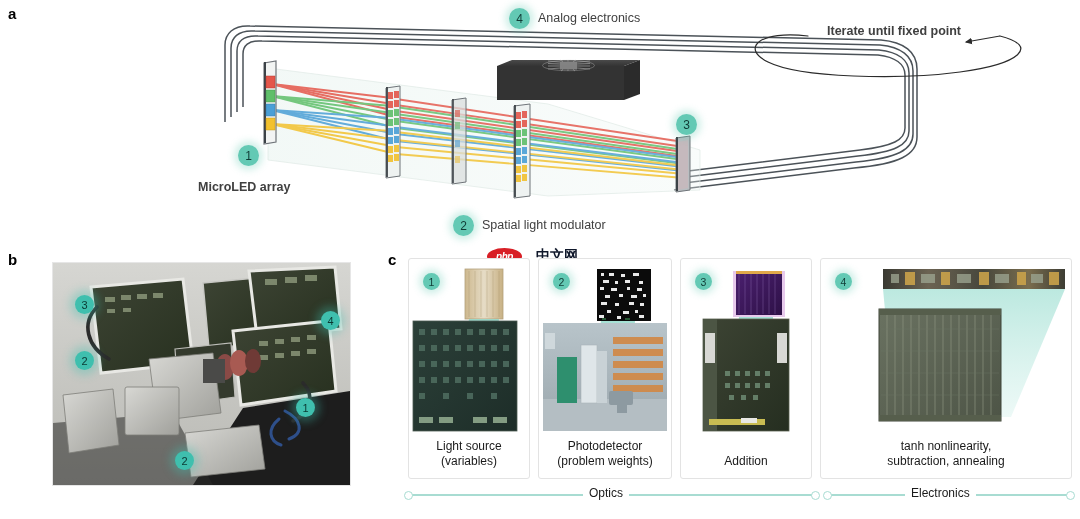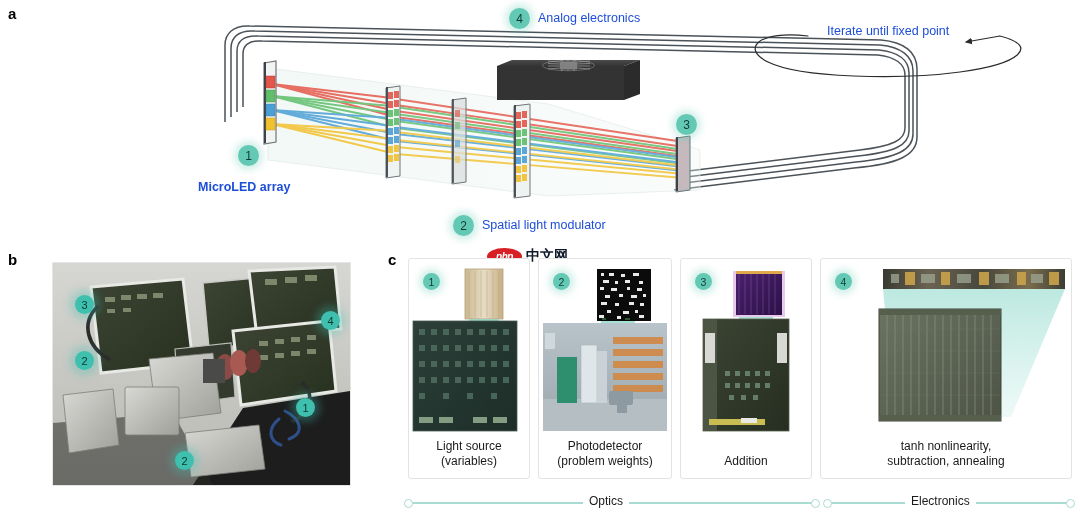--- a/index.html
+++ b/index.html
@@ -15,21 +15,21 @@
   .badge{
     border-radius:50%;background:#63c9b4;color:#103b35;
     display:flex;align-items:center;justify-content:center;
     font-size:11px;font-weight:400;box-shadow:0 0 7px 4px rgba(99,201,180,.30);
   }
   .badge.lg{width:21px;height:21px;font-size:12px;}
   .badge.md{width:19px;height:19px;font-size:11px;}
   .badge.sm{width:17px;height:17px;font-size:10.5px;}
   .badge.photo{background:#3fbfae;color:#0a3832;box-shadow:0 0 8px 5px rgba(63,191,174,.35);}
 
-  .lbl{font-size:12.5px;color:#1d4ed8;line-height:1.25;white-space:nowrap;}
+  .lbl{font-size:12.5px;color:#404040;line-height:1.25;white-space:nowrap;}
 
   
   #panel-a{left:0;top:0;width:1080px;height:248px;}
   #diagram-svg{position:absolute;left:0;top:0;}
 
   
   #panel-b-photo{
     left:52px;top:262px;width:297px;height:222px;
     background:#cfcfcb;border:1px solid #e6e6e6;overflow:hidden;
   }
@@ -40,29 +40,29 @@
     position:absolute;top:0;background:#fff;border:1px solid #e3e3e3;
     border-radius:3px;height:219px;
   }
   .card-badge{position:absolute;left:14px;top:14px;}
   .card-caption{
     position:absolute;left:0;right:0;bottom:8px;text-align:center;
     font-size:12px;line-height:1.3;color:#1a1a1a;
   }
 
   
-  .spanbar{position:absolute;height:14px;margin-top:8px;}
+  .spanbar{position:absolute;height:14px;}
   .spanline{position:absolute;top:6px;height:1.6px;background:#a8dcd2;}
   .spandot{position:absolute;top:2.5px;width:7px;height:7px;border-radius:50%;
            border:1.4px solid #a8dcd2;background:#fff;}
   .spanlabel{position:absolute;top:-2px;font-size:12px;color:#1a1a1a;background:#fff;
              padding:0 6px;white-space:nowrap;}
 
   
-  #watermark{left:487px;top:247px;display:flex;align-items:center;gap:4px;}
+  #watermark{left:487px;top:247px;display:flex;align-items:center;gap:14px;}
   .wm-oval{width:35px;height:17px;border-radius:50%;background:#d81f26;
            color:#fff;font-size:10px;font-style:italic;font-weight:bold;
            display:flex;align-items:center;justify-content:center;letter-spacing:-.5px;}
   .wm-cn{font-size:14px;font-weight:bold;color:#0f172a;letter-spacing:0px;}
 </style>
 </head>
 <body>
 
 <div class="abs" id="panel-a">
 
@@ -261,21 +261,21 @@
 
   <div class="abs" style="left:453px;top:215px;display:flex;align-items:center;gap:8px;">
     <div class="badge lg">2</div>
     <div class="lbl">Spatial light modulator</div>
   </div>
 
   <div class="abs" style="left:676px;top:113px;display:flex;align-items:flex-start;gap:8px;">
     <div class="badge lg" style="margin-top:1px;">3</div>
   </div>
 
-  <div class="abs lbl" style="left:827px;top:24px;font-size:12.5px;">Iterate until fixed point</div>
+  <div class="abs lbl" style="left:827px;top:24px;font-size:12.5px;font-weight:bold;">Iterate until fixed point</div>
 </div>
 
 <div class="abs panel-letter" style="left:8px;top:252px;">b</div>
 
 <div class="abs" id="panel-b-photo">
   
   <svg width="297" height="222" viewBox="0 0 297 222">
     <defs>
       <linearGradient id="tableG" x1="0" y1="0" x2="0" y2="1">
         <stop offset="0%" stop-color="#d6d6d2"></stop>

